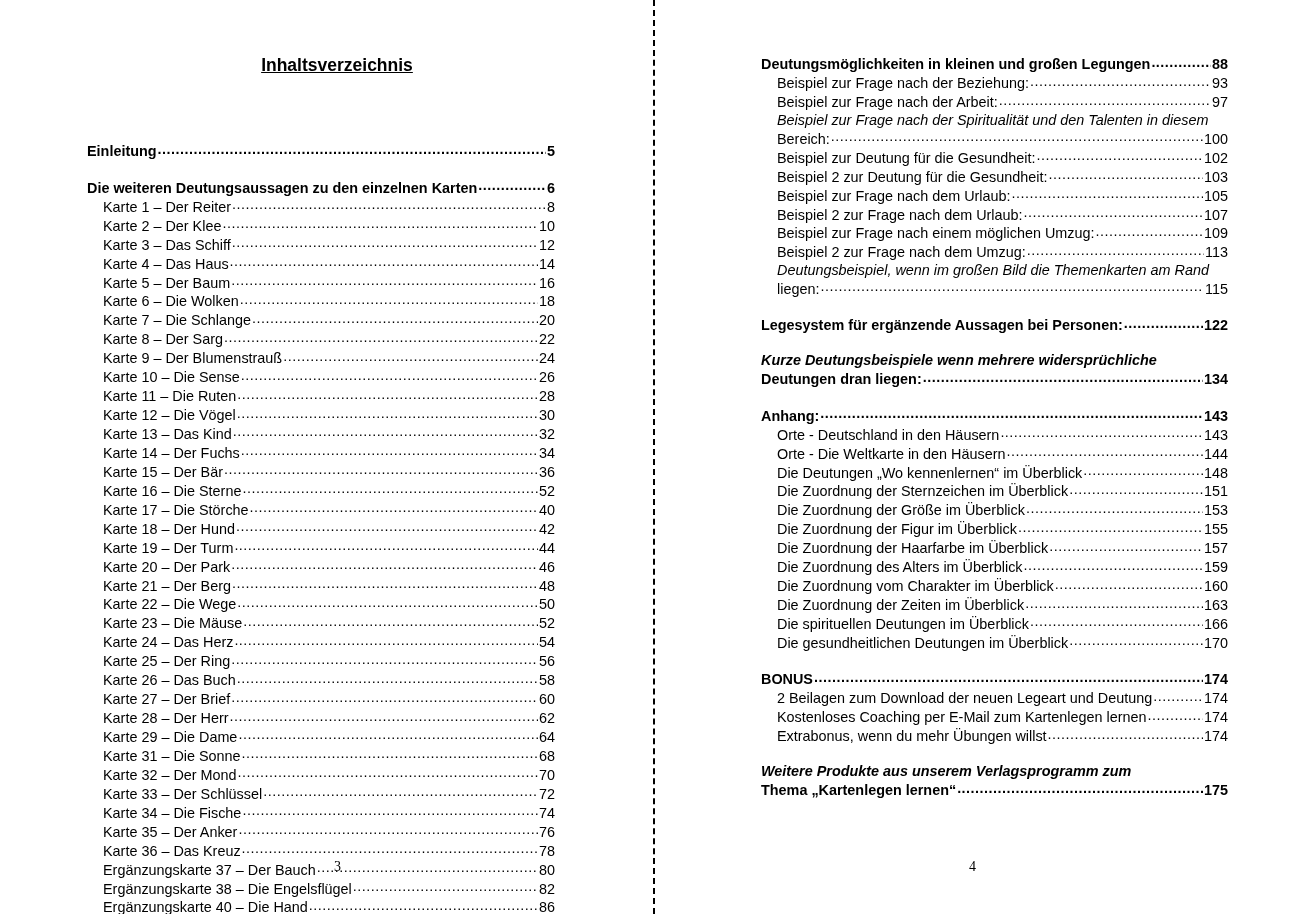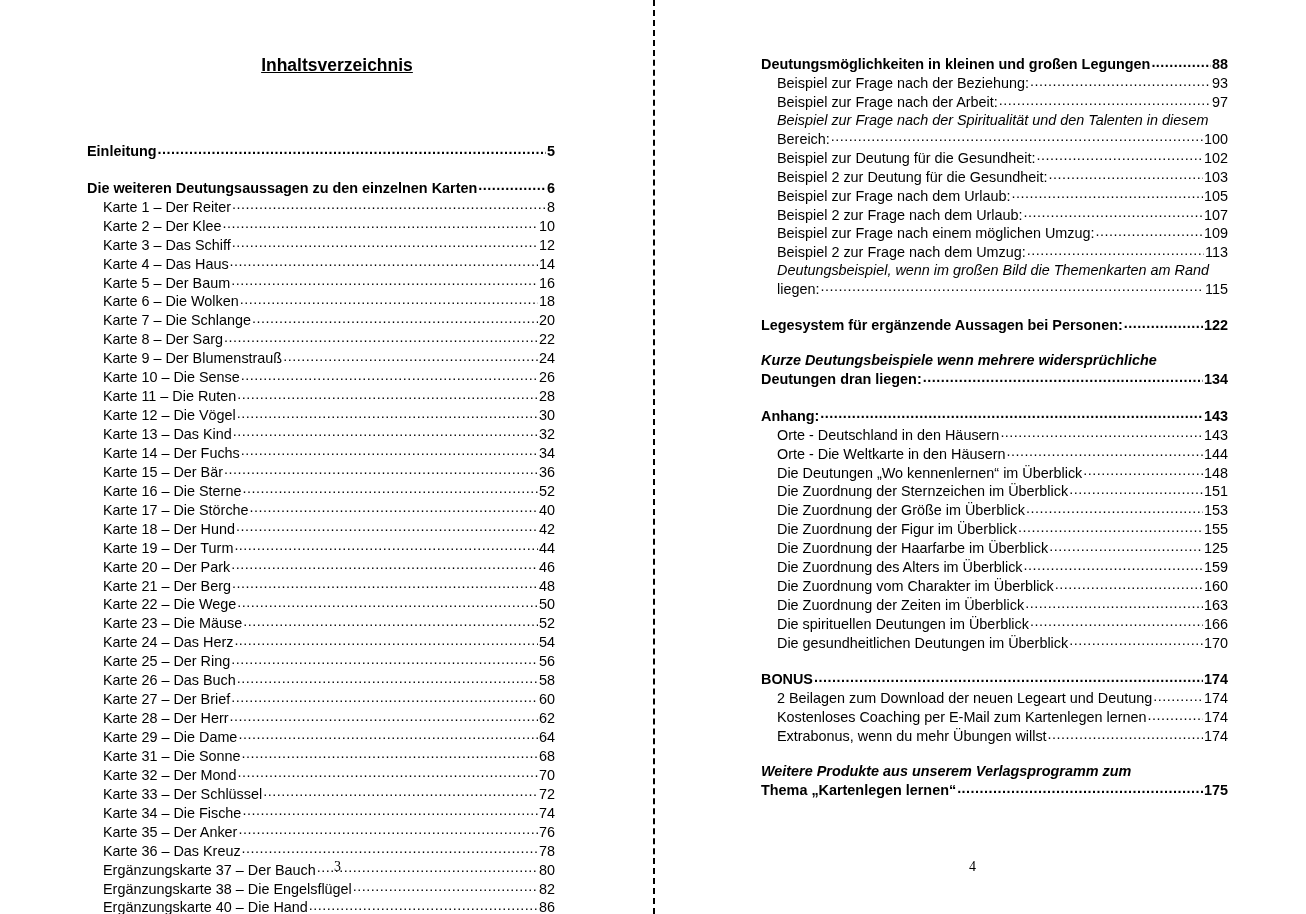--- a/index.html
+++ b/index.html
@@ -362,21 +362,21 @@
         <span class="pg">153</span>
       </div>
     <div class="row sub">
         <span class="lbl">Die Zuordnung der Figur im Überblick </span>
         <span class="dots"></span>
         <span class="pg">155</span>
       </div>
     <div class="row sub">
         <span class="lbl">Die Zuordnung der Haarfarbe im Überblick </span>
         <span class="dots"></span>
-        <span class="pg">125</span>
+        <span class="pg">157</span>
       </div>
     <div class="row sub">
         <span class="lbl">Die Zuordnung des Alters im Überblick </span>
         <span class="dots"></span>
         <span class="pg">159</span>
       </div>
     <div class="row sub">
         <span class="lbl">Die Zuordnung vom Charakter im Überblick</span>
         <span class="dots"></span>
         <span class="pg">160</span>

